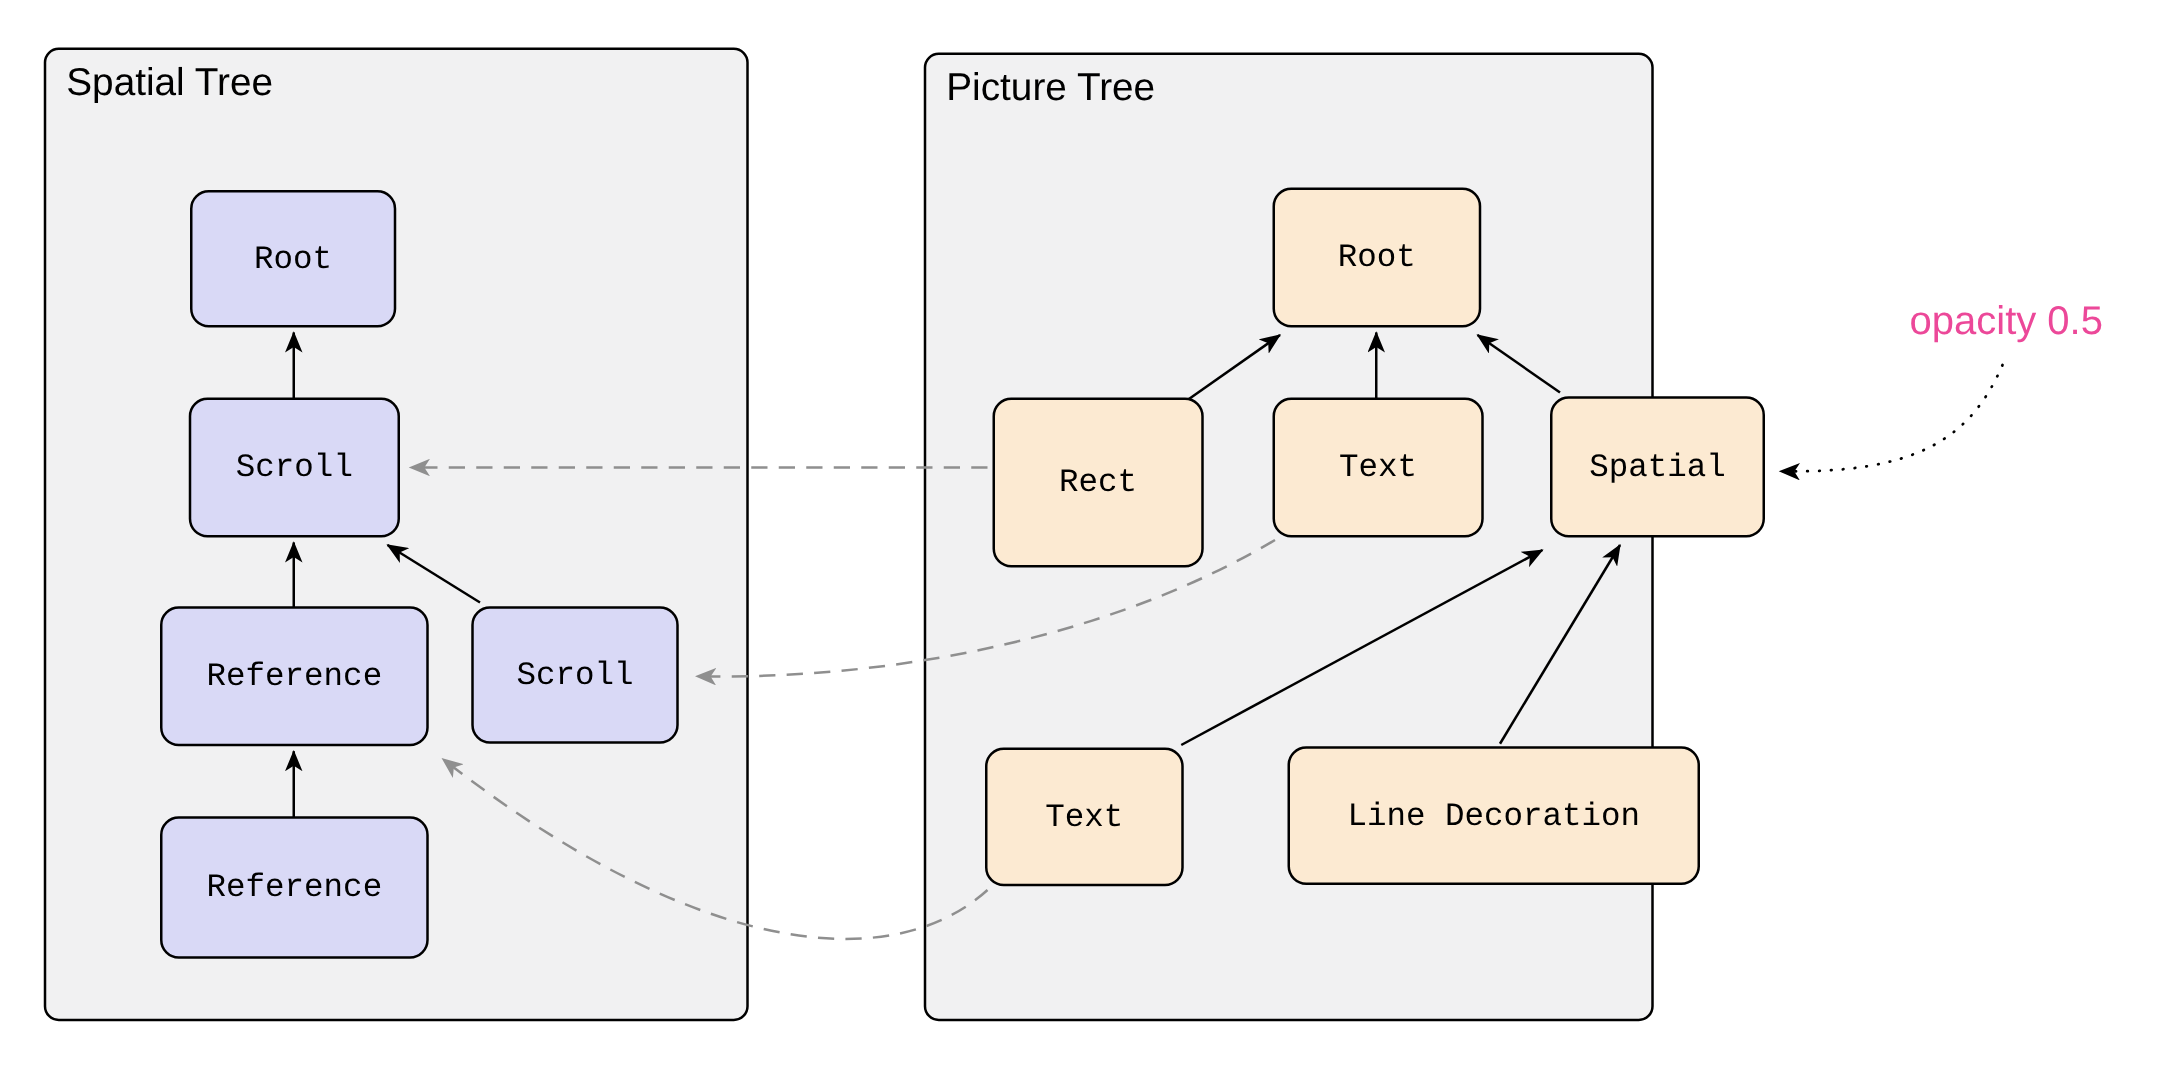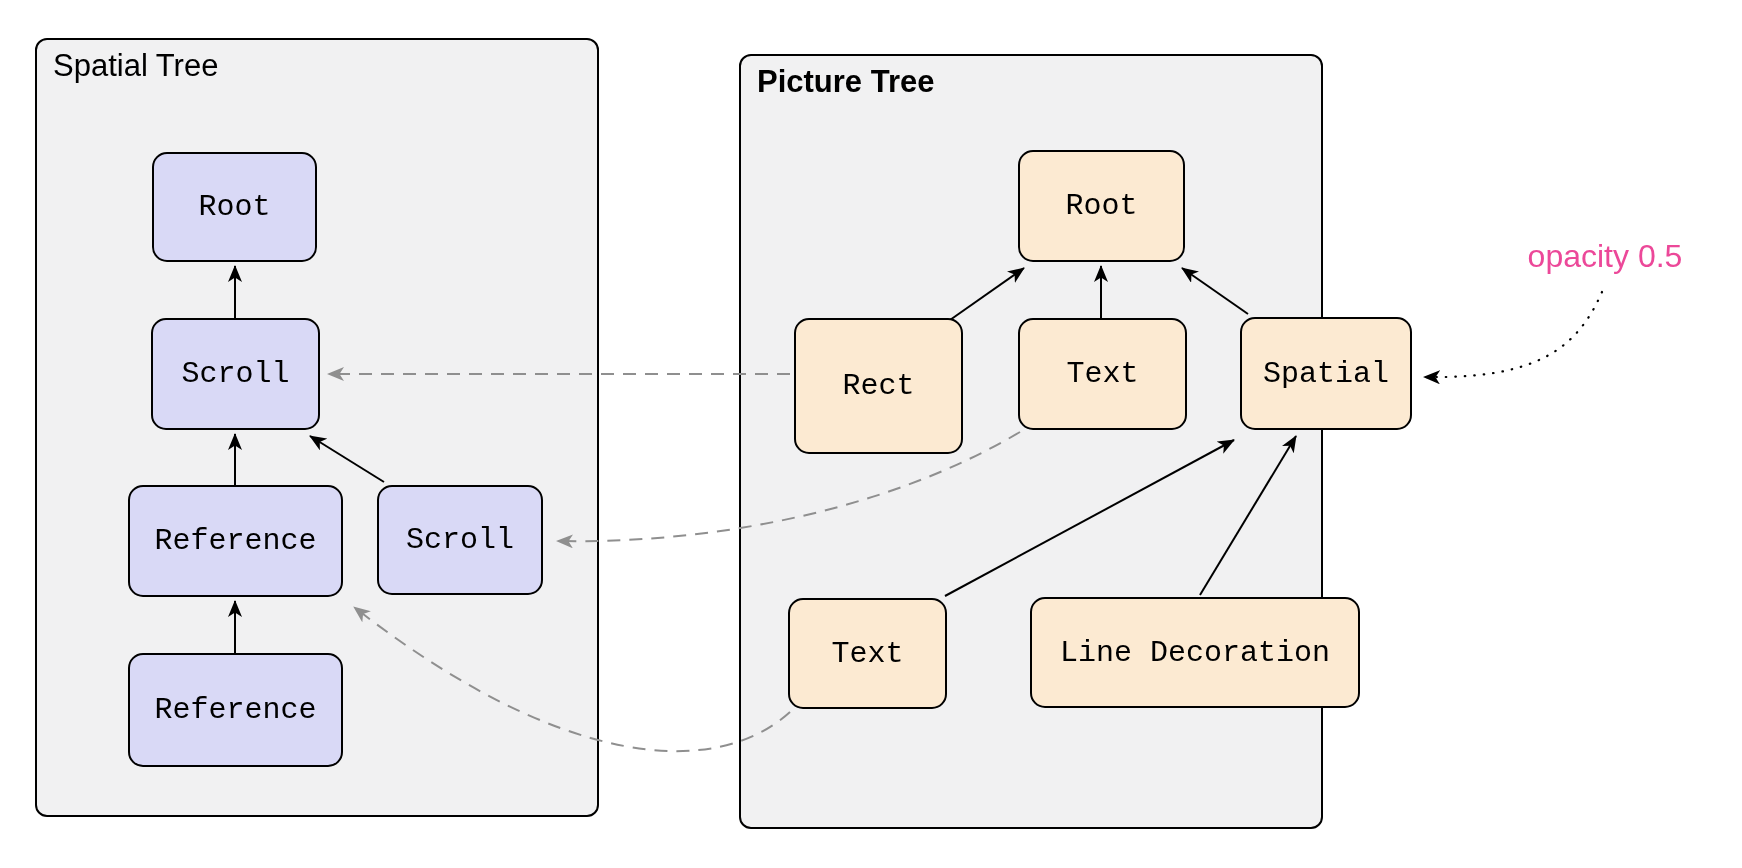--- a/index.html
+++ b/index.html
@@ -25,21 +25,21 @@
     white-space:nowrap;
     text-align:center;
   }
   .node{
     position:absolute;
     display:flex;align-items:center;justify-content:center;
     border:2px solid #000;
     border-radius:15px;
     box-sizing:border-box;
     font-family:"Liberation Mono", monospace;
-    font-size:30px;
+    font-size:26px;
     color:#000;
     white-space:nowrap;
   }
   .node.blue{background:#d9d9f6;}
   .node.peach{background:#fcead2;}
   .annotation{
     position:absolute;
     font-size:32px;
     color:#ec4899;
     text-align:center;
@@ -55,21 +55,21 @@
 </style>
 </head>
 <body>
 
 <div class="canvas">
 
   <div class="panel" style="left:35px;top:38px;width:564px;height:779px;">
     <div class="panel-title">Spatial Tree</div>
   </div>
 
-  <div class="panel" style="left:739px;top:54px;width:584px;height:775px;font-weight:bold;">
+  <div class="panel" style="left:739px;top:42px;width:584px;height:775px;">
     <div class="panel-title">Picture Tree</div>
   </div>
 
   <svg class="overlay" width="1742" height="868" viewBox="0 0 1742 868">
     <defs>
       <marker id="ah-black" markerUnits="userSpaceOnUse" markerWidth="18" markerHeight="14" refX="16" refY="7" orient="auto">
         <path d="M0,0 L17,7 L0,14 L4.5,7 Z" fill="#000"></path>
       </marker>
       <marker id="ah-gray" markerUnits="userSpaceOnUse" markerWidth="18" markerHeight="14" refX="16" refY="7" orient="auto">
         <path d="M0,0 L17,7 L0,14 L4.5,7 Z" fill="#8f8f8f"></path>

